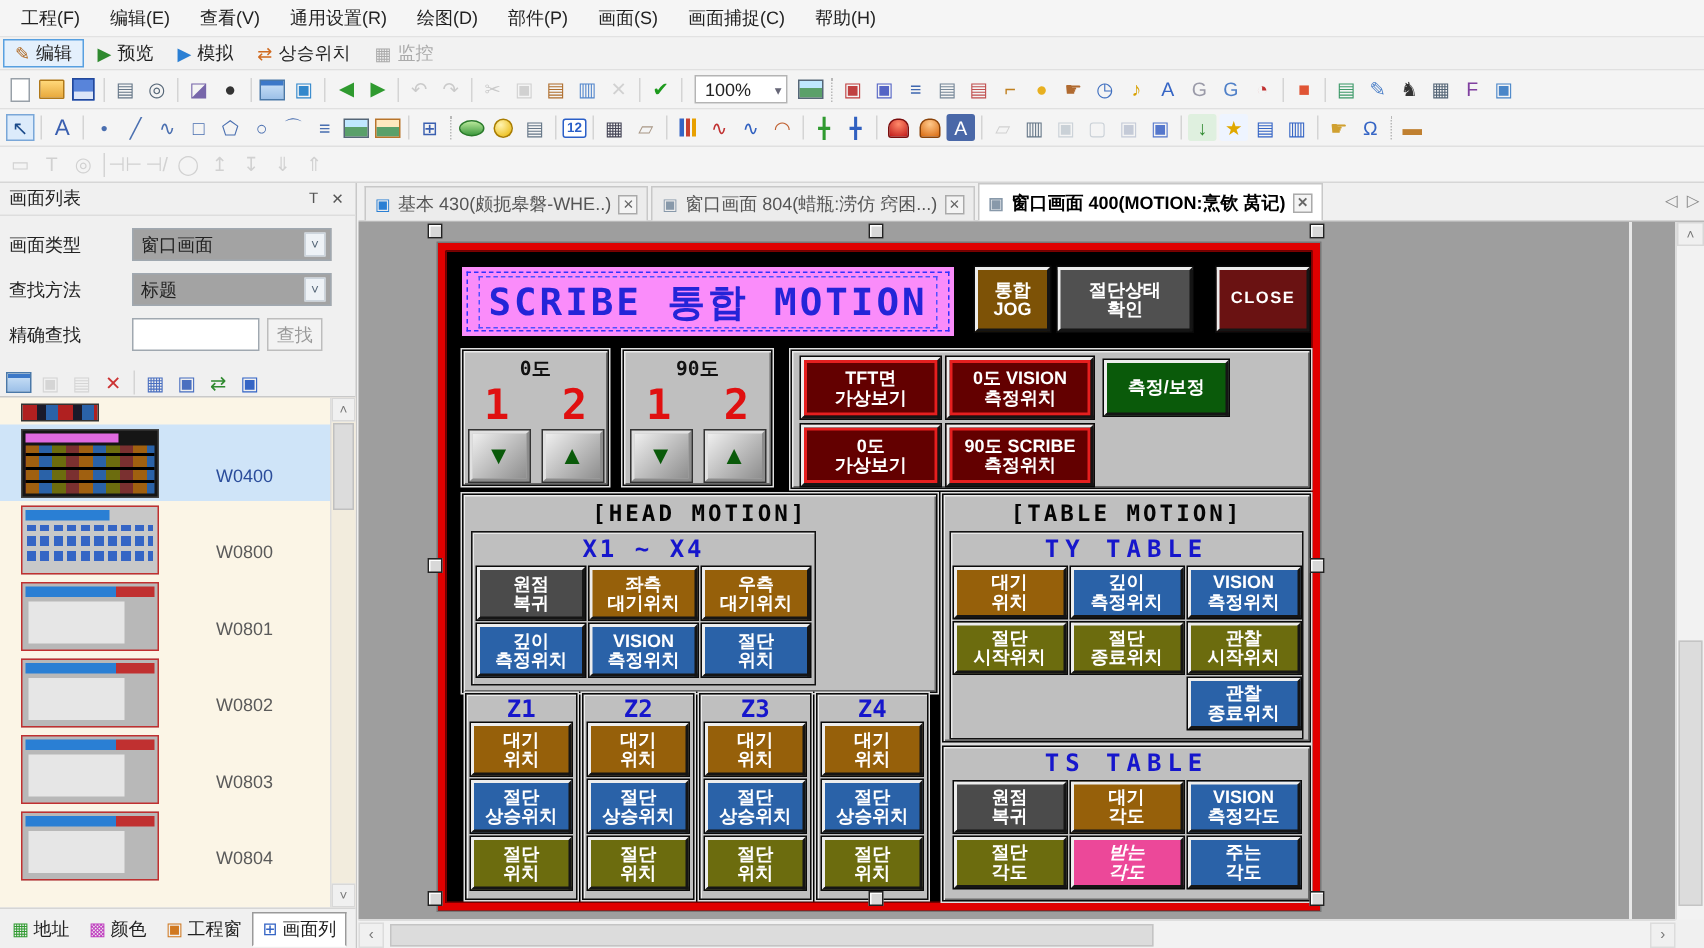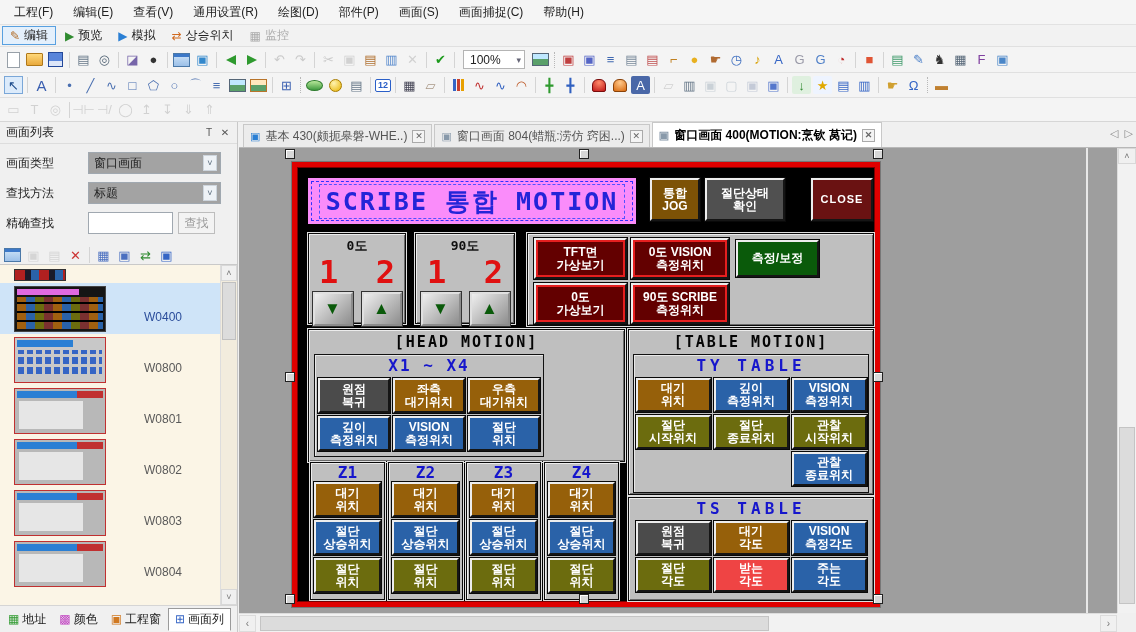--- a/index.html
+++ b/index.html
@@ -97,28 +97,28 @@
 #screen{position:absolute;left:53px;top:14px;width:588px;height:445px;background:#000;border:5px solid #e00000;box-shadow:inset 0 0 0 1px #7a0000,0 0 0 1px #777;}
 .hpanel{position:absolute;background:#bfbfbf;border:1px solid #0a0a0a;box-shadow:inset 1px 1px 0 #ececec,inset -1px -1px 0 #6a6a6a,0 0 0 1px #e0e0e0;}
 .tplate{position:absolute;left:11px;top:11px;width:328px;height:46px;background:#fa8cfa;display:flex;align-items:center;justify-content:center;outline:1px dashed #3030ff;outline-offset:-4px;}
 .ttext{font-family:"DejaVu Sans Mono",monospace;font-weight:bold;font-size:25px;color:#2424d8;letter-spacing:2px;border:1px dashed #5050ff;padding:0 6px;}
 .hbtn{display:flex;flex-direction:column;align-items:center;justify-content:center;color:#fff;font-weight:bold;
   border:2px solid;border-color:#ededed #151515 #151515 #ededed;outline:1px solid #090909;line-height:1.08;text-align:center;}
 .hbtn .bl{font-size:12px;display:block;}
 .hbtn.ring{box-shadow:inset 0 0 0 2px #e51f1f;}
 .tbtn{position:absolute;}
 .t0{left:353px;top:11px;width:50px;height:43px;}
-.t1{left:408px;top:11px;width:80px;height:43px;}
+.t1{left:408px;top:11px;width:90px;height:43px;}
 .t2{left:514px;top:11px;width:62px;height:43px;}
 .t2 .bl{font-size:11px;letter-spacing:1px;}
 .counter{display:flex;flex-direction:column;align-items:center;}
 .c0{left:11px;top:66px;width:98px;height:91px;}
 .c1{left:118px;top:66px;width:100px;height:91px;}
 .cnt-label{font-family:"DejaVu Sans Mono",monospace;font-weight:bold;font-size:13px;color:#111;margin-top:3px;}
-.cnt-value{font-family:"DejaVu Sans Mono",monospace;font-weight:bold;font-size:32px;color:#e01010;letter-spacing:9px;margin:-2px 0 1px 9px;}
+.cnt-value{font-family:"DejaVu Sans Mono",monospace;font-weight:bold;font-size:28px;color:#e01010;letter-spacing:9px;margin:-2px 0 1px 9px;}
 .cnt-row{display:flex;gap:9px;}
 .cnt-btn{width:40px;height:34px;background:linear-gradient(135deg,#efefef,#8e8e8e);border:2px outset #e0e0e0;outline:1px solid #333;color:#0a5a0a;font-size:17px;display:flex;align-items:center;justify-content:center;}
 .vision{left:230px;top:66px;width:347px;height:93px;}
 .vision .hbtn{position:absolute;}
 .v0{left:6px;top:4px;width:93px;height:41px;}
 .v1{left:103px;top:4px;width:98px;height:41px;}
 .v2{left:208px;top:6px;width:83px;height:37px;}
 .v3{left:6px;top:49px;width:93px;height:41px;}
 .v4{left:103px;top:49px;width:98px;height:41px;}
 .boxtitle{font-family:"DejaVu Sans Mono",monospace;font-weight:bold;font-size:15px;letter-spacing:2px;color:#050505;text-align:center;padding-top:3px;}
@@ -504,21 +504,21 @@
               <span class="bl">각도</span>
             </div>
             <div class="hbtn" style="background: rgb(42, 98, 168);">
               <span class="bl">VISION</span>
               <span class="bl">측정각도</span>
             </div>
             <div class="hbtn" style="background: rgb(108, 108, 14);">
               <span class="bl">절단</span>
               <span class="bl">각도</span>
             </div>
-            <div class="hbtn" style="background: #ef4444;">
+            <div class="hbtn" style="background: #ec4899; font-style: italic;">
               <span class="bl">받는</span>
               <span class="bl">각도</span>
             </div>
             <div class="hbtn" style="background: rgb(42, 98, 168);">
               <span class="bl">주는</span>
               <span class="bl">각도</span>
             </div>
           </div>
       </div>
     <div class="hbtn tbtn t0" style="background: rgb(125, 82, 6);">

